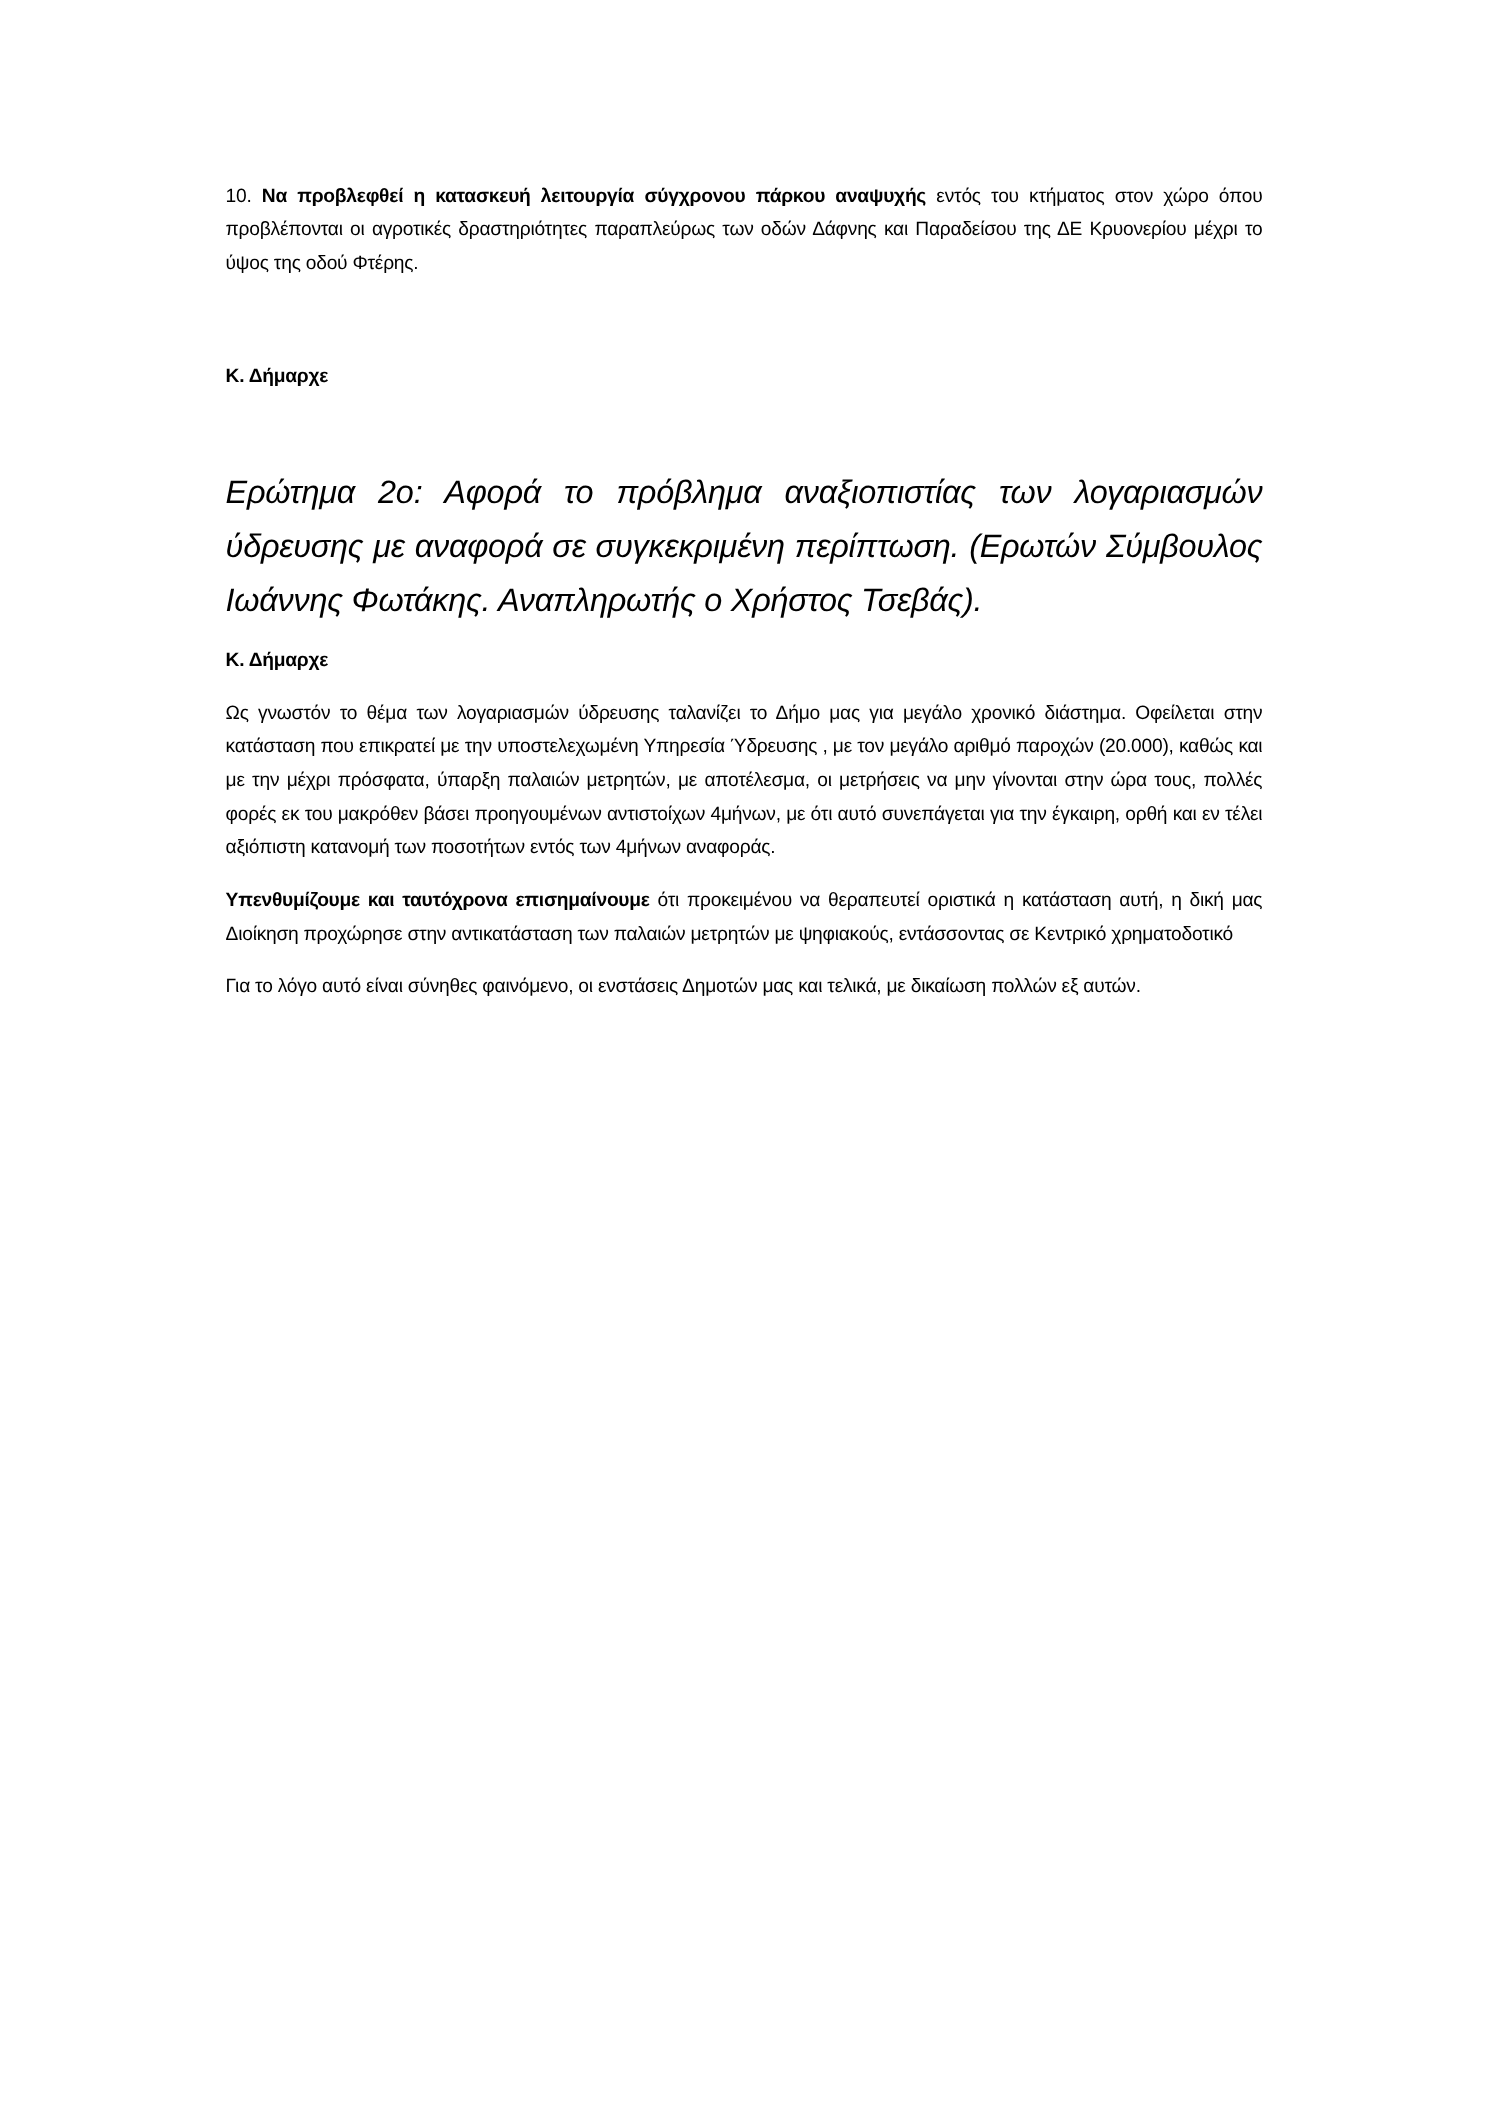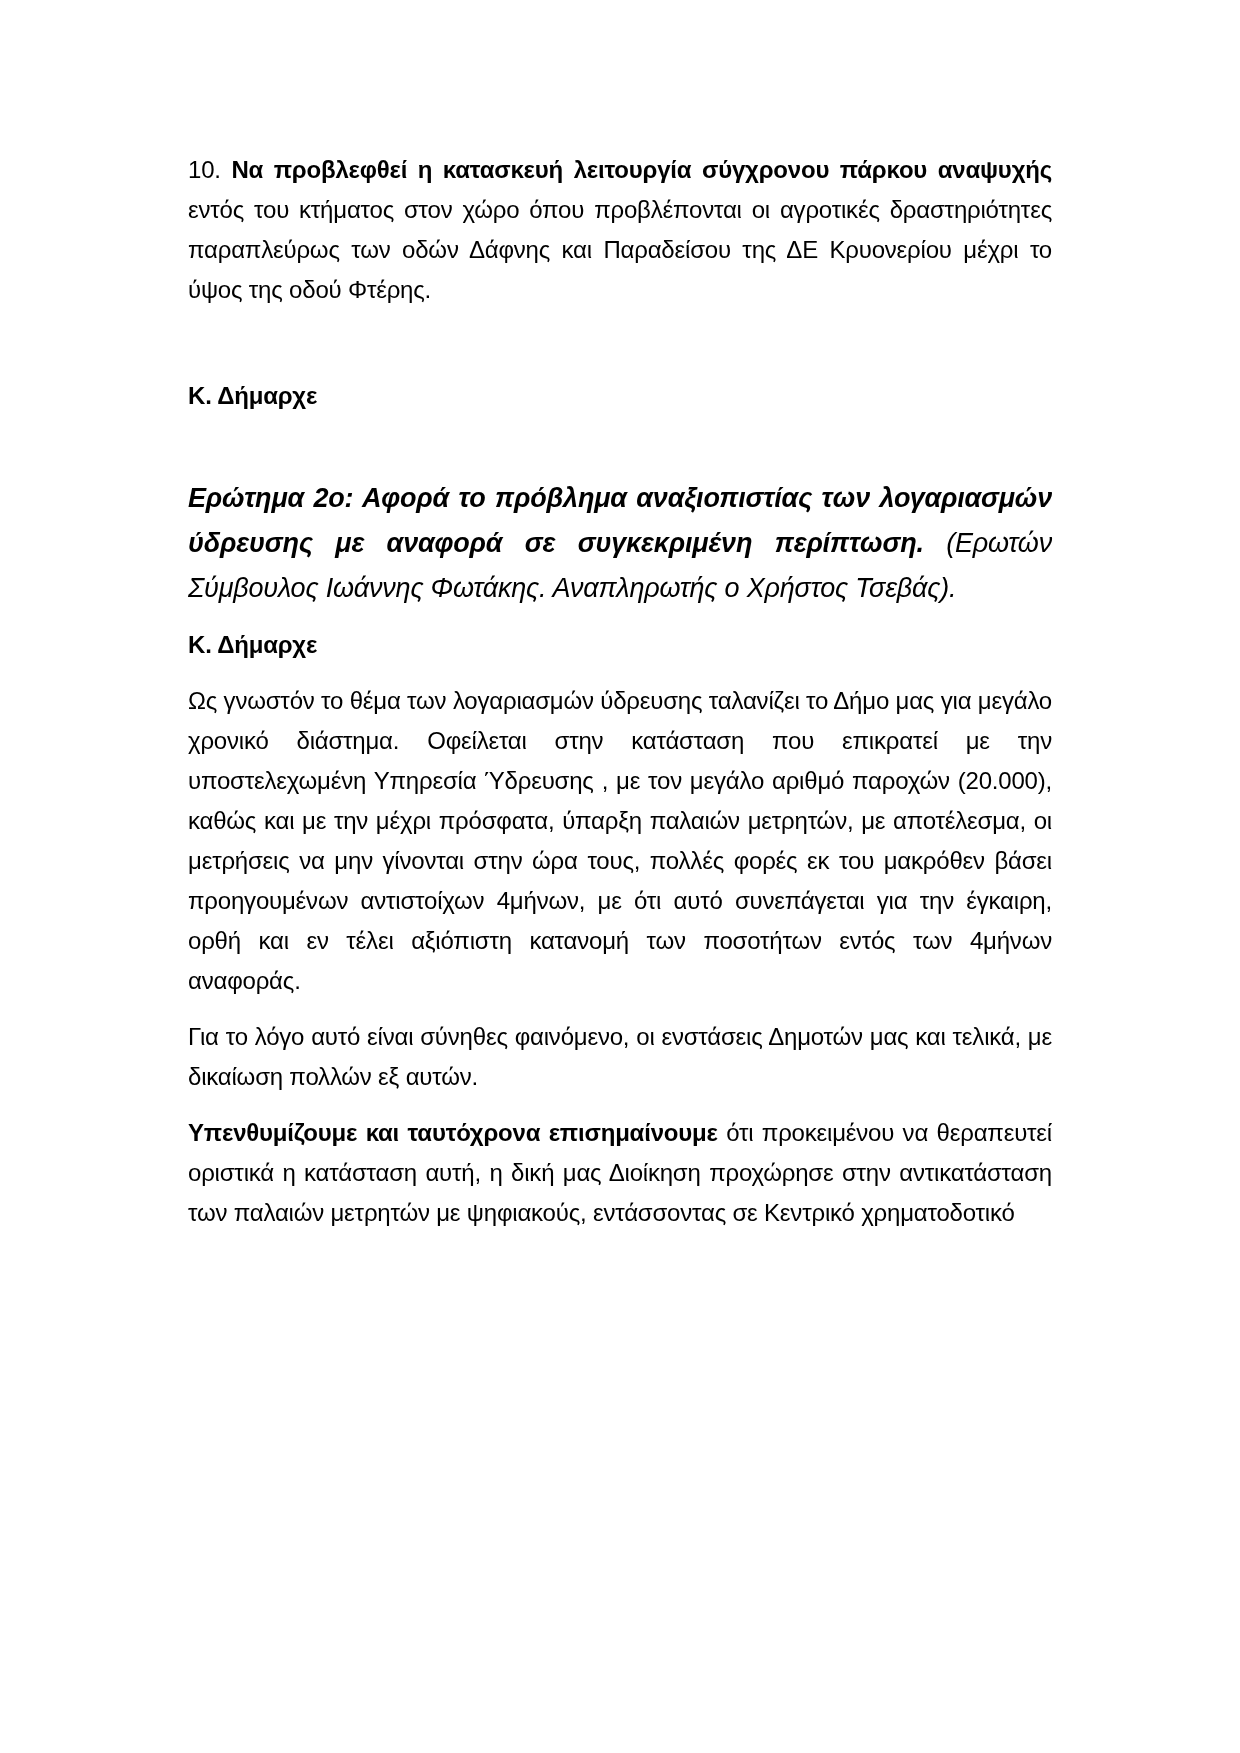--- a/index.html
+++ b/index.html
@@ -16,38 +16,38 @@
       color: #000000;
     }
     .page {
       position: absolute;
       left: 188px;
       top: 150px;
       width: 864px;
     }
     p {
       margin: 0;
-      font-size: 24px;
-      line-height: 40px;
+      font-size: 16px;
+      line-height: 28px;
       text-align: justify;
       letter-spacing: -0.2px;
     }
     .b { font-weight: bold; }
     .item { margin-bottom: 16px; }
     .h-sub { font-weight: bold; }
     .para { margin-bottom: 16px; }
     .question-heading {
       font-size: 27px;
       line-height: 45px;
       font-style: italic;
       text-align: justify;
       letter-spacing: -0.2px;
       margin: 0;
     }
-    .question-heading .b { font-weight: bold; }
+    .question-heading .b { font-weight: normal; }
   </style>
 </head>
 <body>
 
 <div class="page">
 
   <p class="item">
     <span>10.</span>
     <span class="b">Να προβλεφθεί η κατασκευή λειτουργία σύγχρονου πάρκου αναψυχής</span><span> εντός του κτήματος στον χώρο όπου προβλέπονται οι αγροτικές δραστηριότητες παραπλεύρως των οδών Δάφνης και Παραδείσου της ΔΕ Κρυονερίου μέχρι το ύψος της οδού Φτέρης.</span>
   </p>
@@ -64,19 +64,19 @@
 
   <p class="question-heading" style="margin-bottom:14px;">
     <span class="b">Ερώτημα 2ο: Αφορά το πρόβλημα αναξιοπιστίας των λογαριασμών ύδρευσης με αναφορά σε συγκεκριμένη περίπτωση.</span><span> (Ερωτών Σύμβουλος Ιωάννης Φωτάκης. Αναπληρωτής ο Χρήστος Τσεβάς).</span>
   </p>
 
 
   <p class="h-sub para">Κ. Δήμαρχε</p>
 
   <p class="para">Ως γνωστόν το θέμα των λογαριασμών ύδρευσης ταλανίζει το Δήμο μας για μεγάλο χρονικό διάστημα. Οφείλεται στην κατάσταση που επικρατεί με την υποστελεχωμένη Υπηρεσία Ύδρευσης , με τον μεγάλο αριθμό παροχών (20.000), καθώς και με την μέχρι πρόσφατα, ύπαρξη παλαιών μετρητών, με αποτέλεσμα, οι μετρήσεις να μην γίνονται στην ώρα τους, πολλές φορές εκ του μακρόθεν βάσει προηγουμένων αντιστοίχων 4μήνων, με ότι αυτό συνεπάγεται για την έγκαιρη, ορθή και εν τέλει αξιόπιστη κατανομή των ποσοτήτων εντός των 4μήνων αναφοράς.</p>
 
-  <p class="para">Για το λόγο αυτό είναι σύνηθες φαινόμενο, οι ενστάσεις Δημοτών μας και τελικά, με δικαίωση πολλών εξ αυτών.</p>
-
   <p class="para">
     <span class="b">Υπενθυμίζουμε και ταυτόχρονα επισημαίνουμε</span><span> ότι προκειμένου να θεραπευτεί οριστικά η κατάσταση αυτή, η δική μας Διοίκηση προχώρησε στην αντικατάσταση των παλαιών μετρητών με ψηφιακούς, εντάσσοντας σε Κεντρικό χρηματοδοτικό</span>
   </p>
 
+  <p class="para">Για το λόγο αυτό είναι σύνηθες φαινόμενο, οι ενστάσεις Δημοτών μας και τελικά, με δικαίωση πολλών εξ αυτών.</p>
+
 </div>
 
 </body></html>

